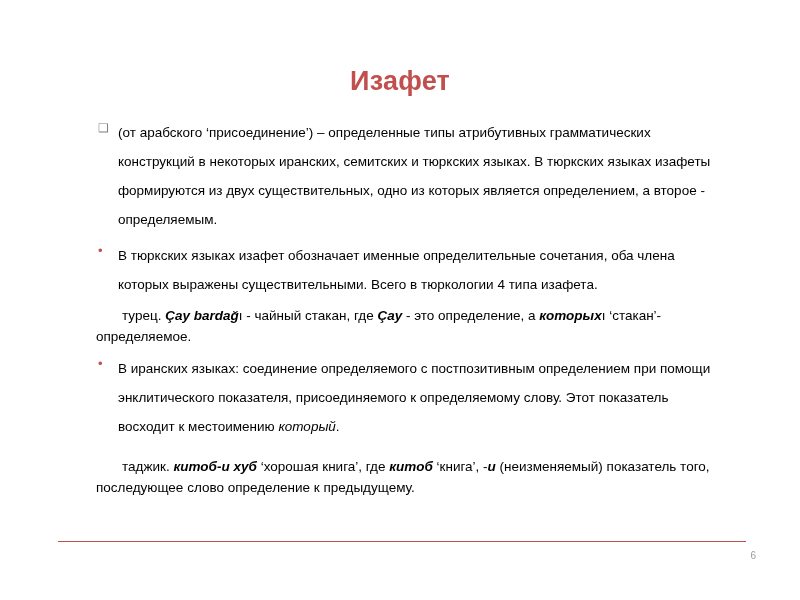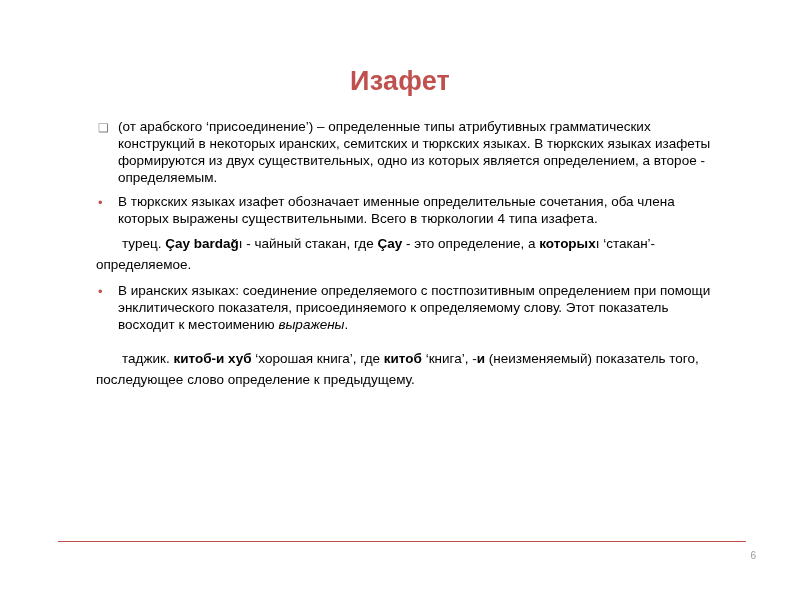--- a/index.html
+++ b/index.html
@@ -52,35 +52,35 @@
     padding-left: 2px;
     box-sizing: border-box;
   }
   .bullet-marker.hollow {
     color: #808080;
     font-size: 12px;
   }
   .bullet-text {
     flex: 1 1 auto;
     font-size: 13.5px;
-    line-height: 17px;
+    line-height: 29px;
     color: #000000;
     text-align: left;
   }
   .plain-para {
     font-size: 13.5px;
     line-height: 20.5px;
     color: #000000;
     margin-bottom: 7px;
     text-indent: 26px;
   }
   .plain-para.second {
     margin-top: 16px;
   }
-  b { font-weight: bold; }
+  b { font-weight: bold; font-style: italic; }
   i { font-style: italic; }
   .divider {
     position: absolute;
     left: 58px;
     top: 541px;
     width: 688px;
     height: 0;
     border-top: 1px solid #C0504D;
   }
   .page-number {
@@ -107,21 +107,21 @@
 
     <div class="bullet-row">
       <span class="bullet-marker">•</span>
       <span class="bullet-text">В тюркских языках изафет обозначает именные определительные сочетания, оба члена которых выражены существительными. Всего в тюркологии 4 типа изафета.</span>
     </div>
 
     <div class="plain-para">турец. <b>Çay bardağ</b>ı - чайный стакан, где <b>Çay</b> - это определение, а <b>которых</b>ı ‘стакан’- определяемое.</div>
 
     <div class="bullet-row">
       <span class="bullet-marker">•</span>
-      <span class="bullet-text">В иранских языках: соединение определяемого с постпозитивным определением при помощи энклитического показателя, присоединяемого к определяемому слову. Этот показатель восходит к местоимению <i>выражены</i>.</span>
+      <span class="bullet-text">В иранских языках: соединение определяемого с постпозитивным определением при помощи энклитического показателя, присоединяемого к определяемому слову. Этот показатель восходит к местоимению <i>который</i>.</span>
     </div>
 
     <div class="plain-para second">таджик. <b>китоб-и хуб</b> ‘хорошая книга’, где <b>китоб</b> ‘книга’, -<b>и</b> (неизменяемый) показатель того, последующее слово определение к предыдущему.</div>
 
   </div>
 
   <div class="divider"></div>
   <div class="page-number">6</div>
 
 </div>

